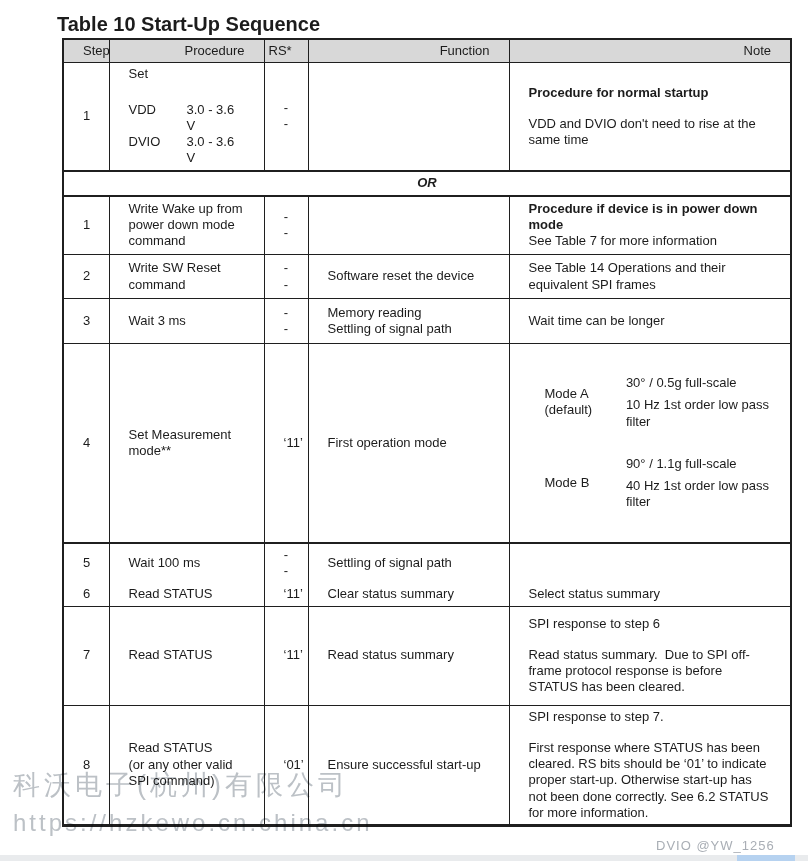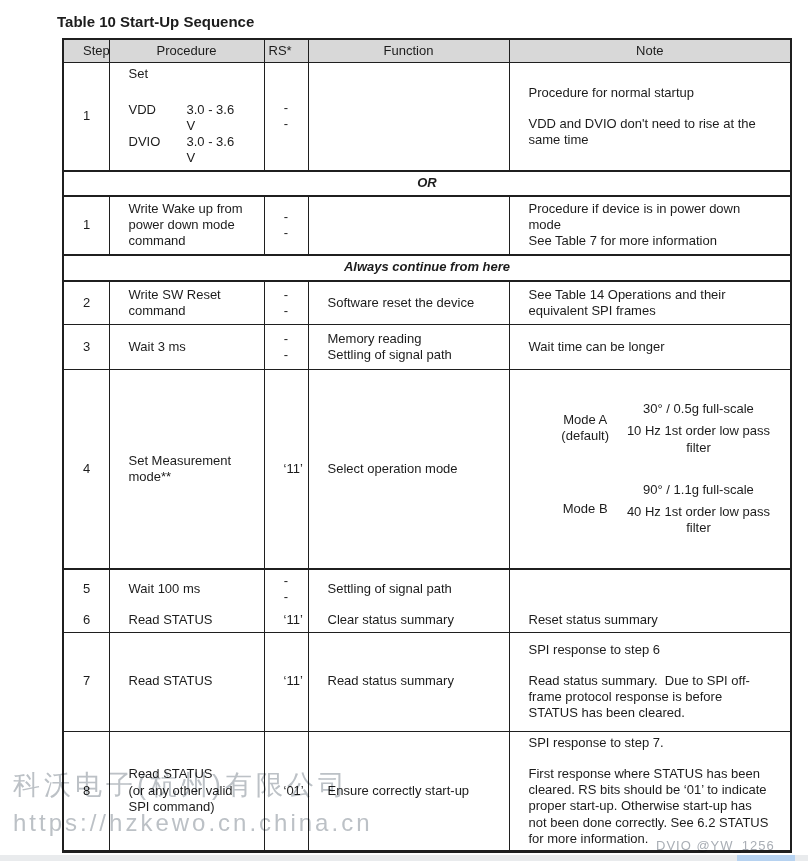--- a/index.html
+++ b/index.html
@@ -7,41 +7,41 @@
   body {
     width: 808px; height: 861px;
     background: #ffffff;
     font-family: "Liberation Sans", sans-serif;
     color: #1c1c1c;
     position: relative;
     overflow: hidden;
   }
   .doc-title {
     position: absolute; left: 57px; top: 13px;
-    font-size: 15px; font-weight: bold;
+    font-size: 20px; font-weight: bold;
   }
   table.startup {
     position: absolute; left: 62px; top: 38px;
     width: 728px;
     border-collapse: collapse;
     table-layout: fixed;
     font-size: 13px; line-height: 1.25;
     border: 2px solid #1f1f1f;
     border-bottom-width: 3px;
   }
   table.startup th, table.startup td {
     border: 1px solid #1f1f1f;
     padding: 3px 19px;
     vertical-align: middle;
     overflow: hidden;
   }
   thead th {
     background: #d8d8d8;
     font-weight: normal;
-    text-align: center;
+    text-align: right;
     height: 22px;
   }
   th.c-step, td.c-step { text-align: center; padding-left: 2px; padding-right: 2px; }
   td.c-rs { text-align: center; padding-left: 2px; padding-right: 2px; }
   tr.r-head th.c-rs-h { text-align: right; padding-left: 4px; }
   tr.r1   { height: 86px; }
   tr.r-div1 { height: 25px; }
   tr.r1b  { height: 59px; }
   tr.r1_2 { height: 41px; }
   tr.r-div2 { height: 26px; }
@@ -51,29 +51,28 @@
   tr.r5   { height: 23px; }
   tr.r6   { height: 24px; }
   tr.r7   { height: 99px; }
   tr.r8   { height: 120px; }
   tr.r-div1 td, tr.r-div2 td {
     text-align: center; font-weight: bold; font-style: italic;
     border-top: 2px solid #1f1f1f; border-bottom: 2px solid #1f1f1f;
   }
   tr.r5 td { border-bottom: none; border-top: 2px solid #1f1f1f; }
   tr.r6 td { border-top: none; }
-  .b { font-weight: normal; }
+  .b { font-weight: bold; }
   .gap-top { margin-top: 15px; }
   .vgrid {
     display: grid; grid-template-columns: 58px auto;
     margin-top: 19px;
   }
   td.c-note-modes {
     vertical-align: middle;
-    text-align: center;
   }
   .modes-stack { display: flex; flex-direction: column; gap: 26px; }
   .mode-row { display: flex; align-items: center; margin-left: 16px; }
   .mode-label { width: 92px; }
   .mode-vals { width: 164px; }
   .mode-vals .v2 { margin-top: 6px; }
   td.v-top { vertical-align: top; padding-top: 4px; }
   .wm {
     position: absolute; color: #bcc1c6;
     mix-blend-mode: multiply; pointer-events: none; white-space: nowrap;
@@ -135,23 +134,20 @@
       <td>Write Wake up from power down mode command</td>
       <td class="c-rs">- -</td>
       <td></td>
       <td>
         <div class="b">Procedure if device is in power down mode</div>
         <div>See Table 7 for more information</div>
       </td>
     </tr>
 
 
-    <tr class="r-div2">
-      <td colspan="5">Always continue from here</td>
-    </tr>
 
     <tr class="r2">
       <td class="c-step">2</td>
       <td>Write SW Reset command</td>
       <td class="c-rs">- -</td>
       <td>Software reset the device</td>
       <td>See Table 14 Operations and their equivalent SPI frames</td>
     </tr>
 
     <tr class="r3">
@@ -162,21 +158,21 @@
         <div>Memory reading</div>
         <div>Settling of signal path</div>
       </td>
       <td>Wait time can be longer</td>
     </tr>
 
     <tr class="r4">
       <td class="c-step">4</td>
       <td>Set Measurement mode**</td>
       <td class="c-rs">‘11’</td>
-      <td>Select operation mode</td>
+      <td>First operation mode</td>
       <td class="c-note-modes">
         <div class="modes-stack">
           <div class="mode-row">
             <div class="mode-label">
               <div>Mode A</div>
               <div>(default)</div>
             </div>
             <div class="mode-vals">
               <div>30° / 0.5g full-scale</div>
               <div class="v2">10 Hz 1st order low pass filter</div>
@@ -201,42 +197,42 @@
       <td class="c-rs">- -</td>
       <td>Settling of signal path</td>
       <td></td>
     </tr>
 
     <tr class="r6">
       <td class="c-step">6</td>
       <td>Read STATUS</td>
       <td class="c-rs">‘11’</td>
       <td>Clear status summary</td>
-      <td>Reset status summary</td>
+      <td>Select status summary</td>
     </tr>
 
     <tr class="r7">
       <td class="c-step">7</td>
       <td>Read STATUS</td>
       <td class="c-rs">‘11’</td>
       <td>Read status summary</td>
       <td class="v-top">
         <div>SPI response to step 6</div>
         <div class="gap-top">Read status summary.&nbsp; Due to SPI off-frame protocol response is before STATUS has been cleared.</div>
       </td>
     </tr>
 
     <tr class="r8">
       <td class="c-step">8</td>
       <td>
         <div>Read STATUS</div>
         <div>(or any other valid SPI command)</div>
       </td>
       <td class="c-rs">‘01’</td>
-      <td>Ensure correctly start-up</td>
+      <td>Ensure successful start-up</td>
       <td class="v-top">
         <div>SPI response to step 7.</div>
         <div class="gap-top">First response where STATUS has been cleared. RS bits should be ‘01’ to indicate proper start-up. Otherwise start-up has not been done correctly. See 6.2 STATUS for more information.</div>
       </td>
     </tr>
   </tbody>
 </table>
 
 <div class="wm wm-company">科沃电子(杭州)有限公司</div>
 <div class="wm wm-url">https://hzkewo.cn.china.cn</div>

